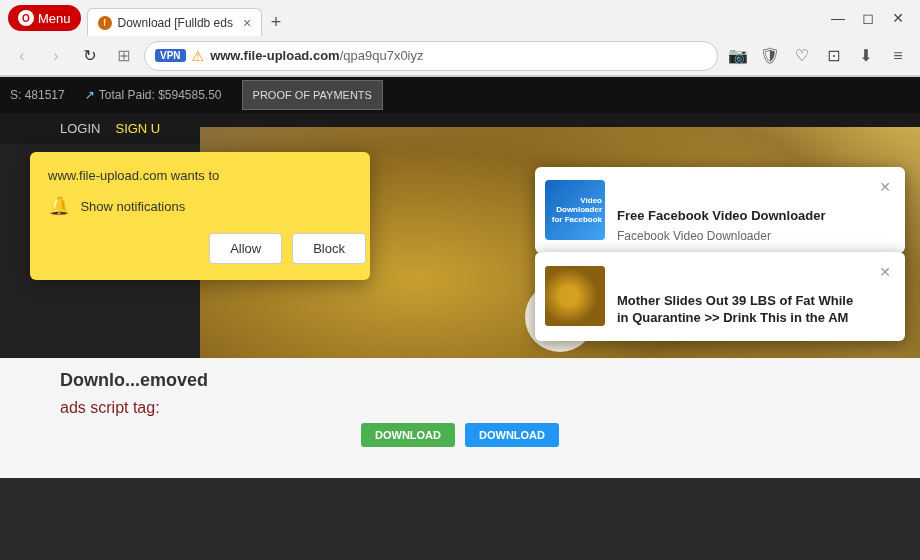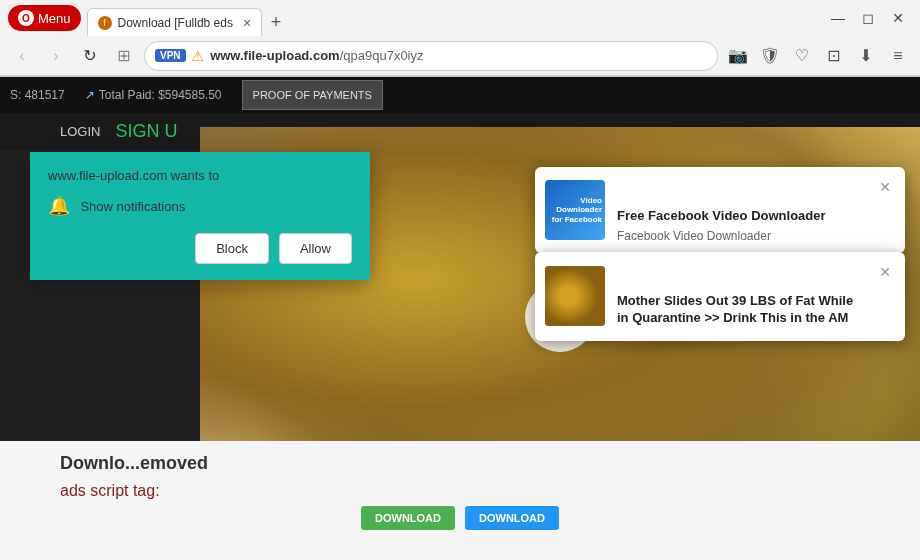--- a/index.html
+++ b/index.html
@@ -216,21 +216,21 @@
       justify-content: center;
       font-size: 16px;
       color: #555;
       cursor: pointer;
       border-radius: 50%;
     }
 
     
     .page-content {
       width: 920px;
-      height: 484px;
+      height: 401px;
       position: relative;
       background: #1a1a1a;
       overflow: hidden;
     }
 
     
     .website-bg {
       position: absolute;
       top: 0; left: 0; right: 0; bottom: 0;
       background: #222;
@@ -361,24 +361,24 @@
       font-size: 16px;
       color: #7f1d1d;
     }
 
     
     .notification-popup {
       position: absolute;
       top: 75px;
       left: 30px;
       width: 340px;
-      background: #14b8a6;
-      border-radius: 0;
+      background: #fde047;
+      border-radius: 6px;
       box-shadow: 0 4px 20px rgba(0,0,0,0.35);
-      padding: 16px 18px 16px 18px;
+      padding: 16px 4px 16px 18px;
       z-index: 100;
     }
 
     .popup-site-text {
       font-size: 13px;
       color: #333;
       margin-bottom: 12px;
     }
 
     .popup-notification-row {
@@ -589,21 +589,21 @@
       <span>S: 481517</span>
       <span style="display:flex;align-items:center;gap:4px;">
         <span style="color:#7cf;">↗</span>
         <span>Total Paid: $594585.50</span>
       </span>
       <button style="background:#444;color:#ddd;border:1px solid #666;padding:8px 10px;font-size:11px;border-radius:0;cursor:pointer;">PROOF OF PAYMENTS</button>
     </div>
 
     <div class="website-nav">
       <span style="cursor:pointer;color:#ccc;font-size:13px;">LOGIN</span>
-      <span style="cursor:pointer;color:#22c55e;font-size:18px;">SIGN U</span>
+      <span style="cursor:pointer;color:#fde047;font-size:13px;">SIGN U</span>
     </div>
 
     <div class="watermark">MYAI</div>
 
     <div class="video-area">
       <div class="video-thumbnail">
         <div class="play-button"></div>
       </div>
     </div>
 
@@ -626,22 +626,22 @@
 
   </div>
 
   <div class="notification-popup">
     <div class="popup-site-text">www.file-upload.com wants to</div>
     <div class="popup-notification-row">
       <span class="bell-icon">🔔</span>
       <span class="popup-notif-label">Show notifications</span>
     </div>
     <div class="popup-buttons">
+      <button class="popup-btn">Allow</button>
       <button class="popup-btn">Block</button>
-      <button class="popup-btn">Allow</button>
     </div>
   </div>
 
   <div class="ad-card ad-card-1">
     <div class="ad-thumbnail">
       <div class="ad-thumb-fb">
         <span style="font-size:8px;padding:3px;">Video Downloader for Facebook</span>
       </div>
     </div>
     <div class="ad-text-area">

